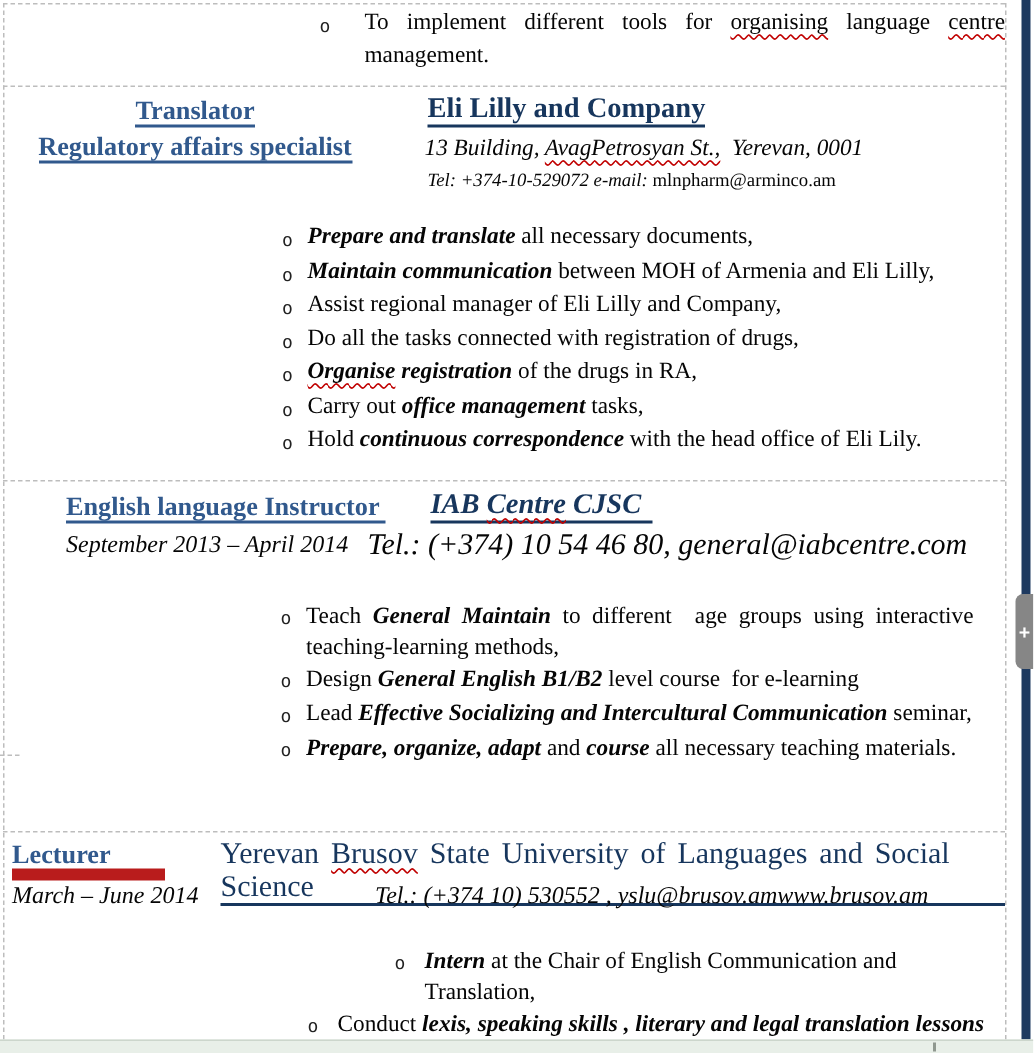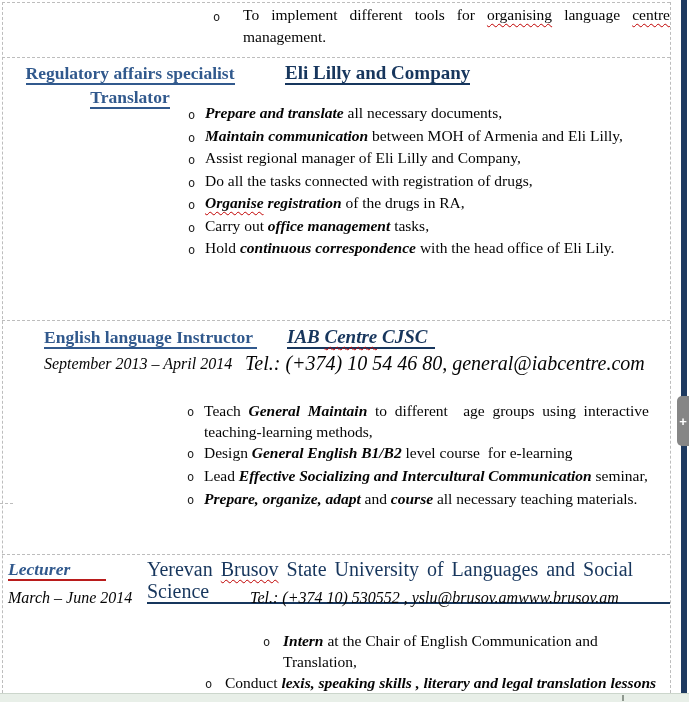--- a/index.html
+++ b/index.html
@@ -59,21 +59,21 @@
   .blist2{margin-top:18px;font-size:15.5px;line-height:20.5px;}
   .blist2 .mk{margin-left:8px;width:17px;padding-top:2px;}
   .blist2 .btxt{width:455px;}
   .blist3{margin-top:26px;font-size:15.5px;line-height:21px;}
   .blist3 .mk{margin-left:7px;width:17px;padding-top:2px;}
   .blist3 .btxt{width:445px;}
   
   .row4{position:absolute;left:8px;top:557px;width:664px;}
   .r4-head{position:relative;height:26px;}
   .r4-lect{position:absolute;left:0;top:0;}
-  .r4-lect .uline{border-bottom:2px solid #b91c1c;padding-right:36px;font-style:italic;}
+  .r4-lect .uline{border-bottom:8px solid #b91c1c;padding-right:36px;}
   .r4-univ{position:absolute;left:139px;top:1px;width:523px;color:#17365d;font-weight:normal;
            font-size:20px;line-height:22px;word-spacing:3px;}
   .r4-univ .uline{border-bottom:2px solid #17365d;display:inline-block;}
   .r4-sub{position:relative;height:21px;margin-top:4px;}
   .r4-date{position:absolute;left:0;top:0;}
   .r4-tel{position:absolute;left:242px;top:0;font-style:italic;font-size:16px;line-height:21px;}
   .blist4{margin-top:22px;font-size:15.5px;line-height:21px;}
   .b4a{margin-left:255px;}
   .b4a .mk{width:20px;padding-top:2px;}
   .b4a .btxt{width:345px;text-align:left;}
@@ -95,25 +95,27 @@
   <div class="dash-h sep-short"></div>
 
   <div class="row1">
     <div class="bullet">
       <span class="mk">o</span>
       <div class="btxt"><span>To implement different tools for </span><span class="sq">organising</span><span> language </span><span class="sq">centre</span><span> management.</span></div>
     </div>
   </div>
 
   <div class="leftcol lc2">
+    <div class="title-blue center"><span class="uline">Translator</span></div>
     <div class="title-blue center"><span class="uline">Regulatory affairs specialist</span></div>
-    <div class="title-blue center"><span class="uline">Translator</span></div>
   </div>
   <div class="rightcol rc2">
     <div class="company-navy head-indent"><span class="uline"><span>Eli Lilly and Company</span></span></div>
+    <div class="addr-line"><span class="it">13 Building, </span><span class="it sq">AvagPetrosyan St.,</span><span class="it"> &nbsp;Yerevan, 0001</span></div>
+    <div class="tel-small"><span class="it">Tel: +374-10-529072 e-mail:</span><span> mlnpharm@arminco.am</span></div>
     <div class="blist2">
       <div class="bullet">
         <span class="mk">o</span>
         <div class="btxt"><span class="bi">Prepare and translate</span><span> all necessary documents,</span></div>
       </div>
       <div class="bullet">
         <span class="mk">o</span>
         <div class="btxt"><span class="bi">Maintain communication</span><span> between MOH of Armenia and Eli Lilly,</span></div>
       </div>
       <div class="bullet">

